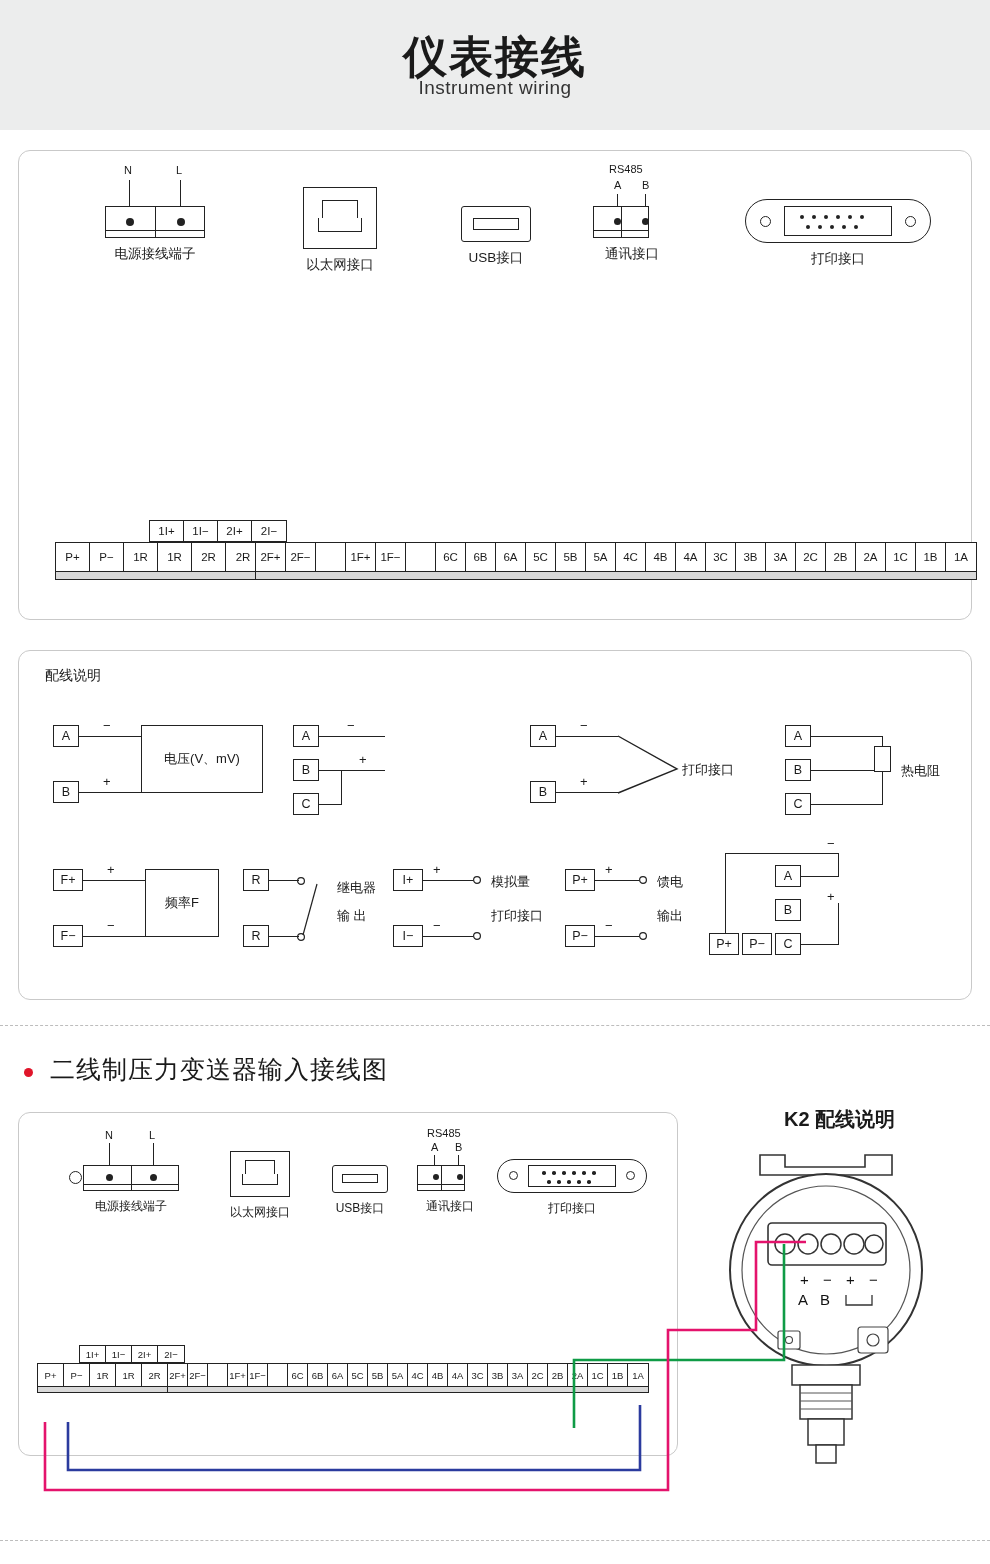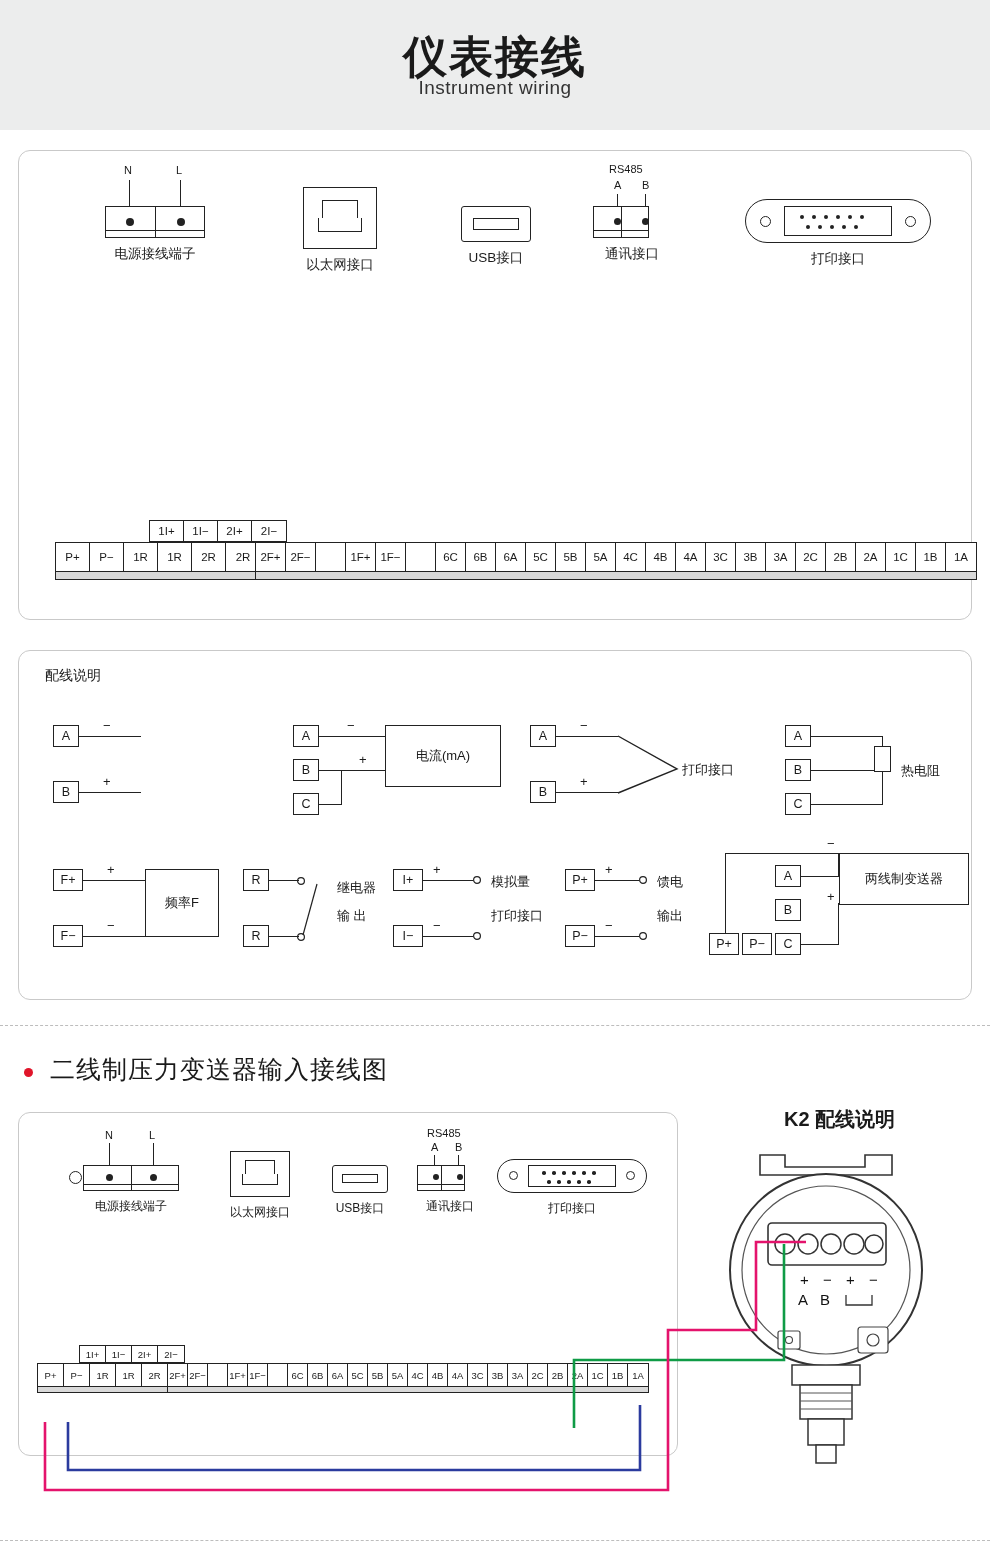--- a/index.html
+++ b/index.html
@@ -243,34 +243,34 @@
 
   <div class="lbl" style="position:absolute; left:26px; top:16px; font-size:14px;">配线说明</div>
 
   <div style="position:absolute; left:28px; top:68px; width:220px; height:90px;">
     <div class="sq" style="position:absolute; left:6px; top:6px;">A</div>
     <div class="sq" style="position:absolute; left:6px; top:62px;">B</div>
     <div class="wire" style="left:32px; top:17px; width:62px; height:1.3px;"></div>
     <div class="wire" style="left:32px; top:73px; width:62px; height:1.3px;"></div>
     <div class="sign" style="left:56px; top:-1px;">−</div>
     <div class="sign" style="left:56px; top:55px;">+</div>
+    <div class="rect-box" style="position:absolute; left:94px; top:6px; width:122px; height:68px;">电压(V、mV)</div>
   </div>
 
   <div style="position:absolute; left:268px; top:68px; width:225px; height:110px;">
     <div class="sq" style="position:absolute; left:6px; top:6px;">A</div>
     <div class="sq" style="position:absolute; left:6px; top:40px;">B</div>
     <div class="sq" style="position:absolute; left:6px; top:74px;">C</div>
     <div class="wire" style="left:32px; top:17px; width:66px; height:1.3px;"></div>
     <div class="wire" style="left:32px; top:51px; width:22px; height:1.3px;"></div>
     <div class="wire" style="left:32px; top:85px; width:22px; height:1.3px;"></div>
     <div class="wire" style="left:54px; top:51px; width:1.3px; height:35px;"></div>
     <div class="wire" style="left:54px; top:51px; width:44px; height:1.3px;"></div>
     <div class="sign" style="left:60px; top:-1px;">−</div>
     <div class="sign" style="left:72px; top:33px;">+</div>
-    <div class="rect-box" style="position:absolute; left:98px; top:6px; width:116px; height:62px;">电流(mA)</div>
   </div>
 
   <div style="position:absolute; left:505px; top:68px; width:220px; height:90px;">
     <div class="sq" style="position:absolute; left:6px; top:6px;">A</div>
     <div class="sq" style="position:absolute; left:6px; top:62px;">B</div>
     <div class="wire" style="left:32px; top:17px; width:62px; height:1.3px;"></div>
     <div class="wire" style="left:32px; top:73px; width:62px; height:1.3px;"></div>
     <div class="sign" style="left:56px; top:-1px;">−</div>
     <div class="sign" style="left:56px; top:55px;">+</div>
     <svg width="66" height="78" style="position:absolute; left:93px; top:6px;">
@@ -353,21 +353,20 @@
     <div class="sq" style="position:absolute; left:0px; top:92px; width:30px;">P+</div>
     <div class="sq" style="position:absolute; left:33px; top:92px; width:30px;">P−</div>
     <div class="wire" style="left:16px; top:12px; width:1.3px; height:80px;"></div>
     <div class="wire" style="left:16px; top:12px; width:114px; height:1.3px;"></div>
     <div class="wire" style="left:92px; top:35px; width:38px; height:1.3px;"></div>
     <div class="wire" style="left:129px; top:12px; width:1.3px; height:24px;"></div>
     <div class="wire" style="left:92px; top:103px; width:38px; height:1.3px;"></div>
     <div class="wire" style="left:129px; top:62px; width:1.3px; height:42px;"></div>
     <div class="sign" style="left:118px; top:-5px;">−</div>
     <div class="sign" style="left:118px; top:48px;">+</div>
-    <div class="rect-box" style="position:absolute; left:130px; top:12px; width:130px; height:52px;">两线制变送器</div>
   </div>
 </div>
 
 <div class="dash-sep" style="top:1025px;"></div>
 
 <div class="bullet-dot" style="left:24px; top:1068px;"></div>
 <div class="sec-title" style="left:50px; top:1053px;">二线制压力变送器输入接线图</div>
 
 <div class="panel" style="left:18px; top:1112px; width:660px; height:344px;">
 

